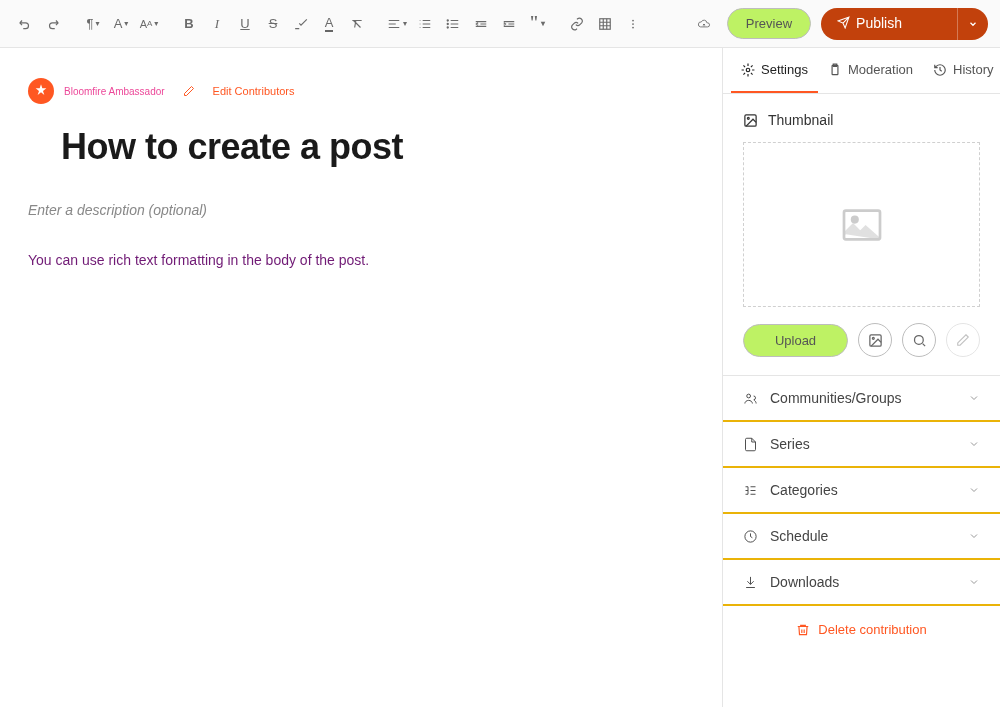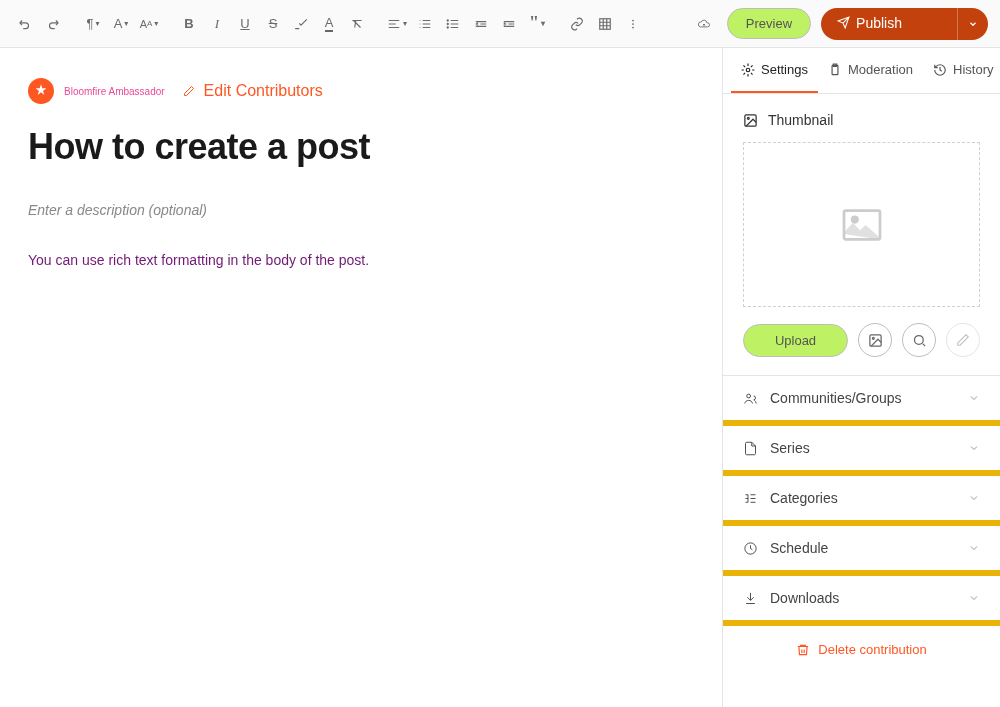--- a/index.html
+++ b/index.html
@@ -17,42 +17,42 @@
     .publish-main { display: flex; align-items: center; gap: 6px; padding: 7px 16px; font-size: 14px; }
     .publish-chev { padding: 7px 10px; border-left: 1px solid rgba(255,255,255,0.3); }
     
     .content-area { display: flex; height: calc(100% - 48px); }
     .editor { flex: 1; padding: 30px 28px; background: #fff; }
     .sidebar { width: 278px; border-left: 1px solid #e5e5e5; background: #fff; display: flex; flex-direction: column; overflow-y: auto; }
     
     .author-row { display: flex; align-items: center; gap: 10px; margin-bottom: 22px; }
     .avatar { width: 26px; height: 26px; border-radius: 50%; background: #ff5722; display: flex; align-items: center; justify-content: center; color: white; }
     .author-name { font-size: 10px; color: #ec4899; }
-    .edit-contrib { display: flex; align-items: center; gap: 9px; color: #ff5722; font-size: 16px; cursor: pointer; margin-left: 8px; }
-    
-    .post-title { font-size: 36px; font-weight: 700; color: #1a1a1a; margin-bottom: 34px; letter-spacing: -0.5px; }
+    .edit-contrib { display: flex; align-items: center; gap: 18px; color: #ff5722; font-size: 11px; cursor: pointer; margin-left: 8px; }
+    
+    .post-title { font-size: 36px; font-weight: 700; color: #1a1a1a; margin-bottom: 34px; letter-spacing: -0.5px; margin-left: 33px; }
     .post-desc { font-size: 14px; font-style: italic; color: #888; margin-bottom: 34px; }
     .post-body { font-size: 14px; color: #701a75; }
     
     .tabs { display: flex; border-bottom: 1px solid #e5e5e5; padding: 0 8px; }
     .tab { display: flex; align-items: center; gap: 6px; padding: 14px 10px; font-size: 13px; color: #555; cursor: pointer; border-bottom: 2px solid transparent; }
     .tab.active { border-bottom-color: #ff5722; color: #222; }
     .tab-spacer { flex: 1; }
     
     .panel-section { padding: 18px 20px; }
     .panel-header { display: flex; align-items: center; gap: 10px; font-size: 14px; color: #333; margin-bottom: 14px; }
     .thumb-box { border: 1px dashed #d0d0d0; height: 165px; display: flex; align-items: center; justify-content: center; margin-bottom: 16px; }
     .thumb-box svg { color: #ccc; }
     .thumb-actions { display: flex; gap: 10px; align-items: center; }
     .upload-btn { flex: 1; border: 1px solid #bdbdbd; border-radius: 18px; padding: 8px 20px; font-size: 13px; color: #555; cursor: pointer; background: #bef264; text-align: center; }
     .circ-btn { width: 34px; height: 34px; border: 1px solid #bdbdbd; border-radius: 50%; display: flex; align-items: center; justify-content: center; cursor: pointer; color: #666; }
     .circ-btn.disabled { opacity: 0.4; }
     
     .accordion { border-top: 1px solid #e5e5e5; }
-    .acc-item { border-bottom: 6px solid #eab308; padding: 14px 20px; display: flex; align-items: center; gap: 12px; cursor: pointer; font-size: 14px; color: #444; }
+    .acc-item { border-bottom: 2px solid #eab308; padding: 14px 20px; display: flex; align-items: center; gap: 12px; cursor: pointer; font-size: 14px; color: #444; }
     .acc-item .chev { margin-left: auto; color: #999; }
     
     .delete-row { padding: 16px 20px; display: flex; align-items: center; justify-content: center; gap: 8px; color: #ff5722; font-size: 13px; cursor: pointer; }
     
     .dd-caret { font-size: 8px; margin-left: 2px; }
   </style>
 </head>
 <body>
 
 <div class="toolbar">

